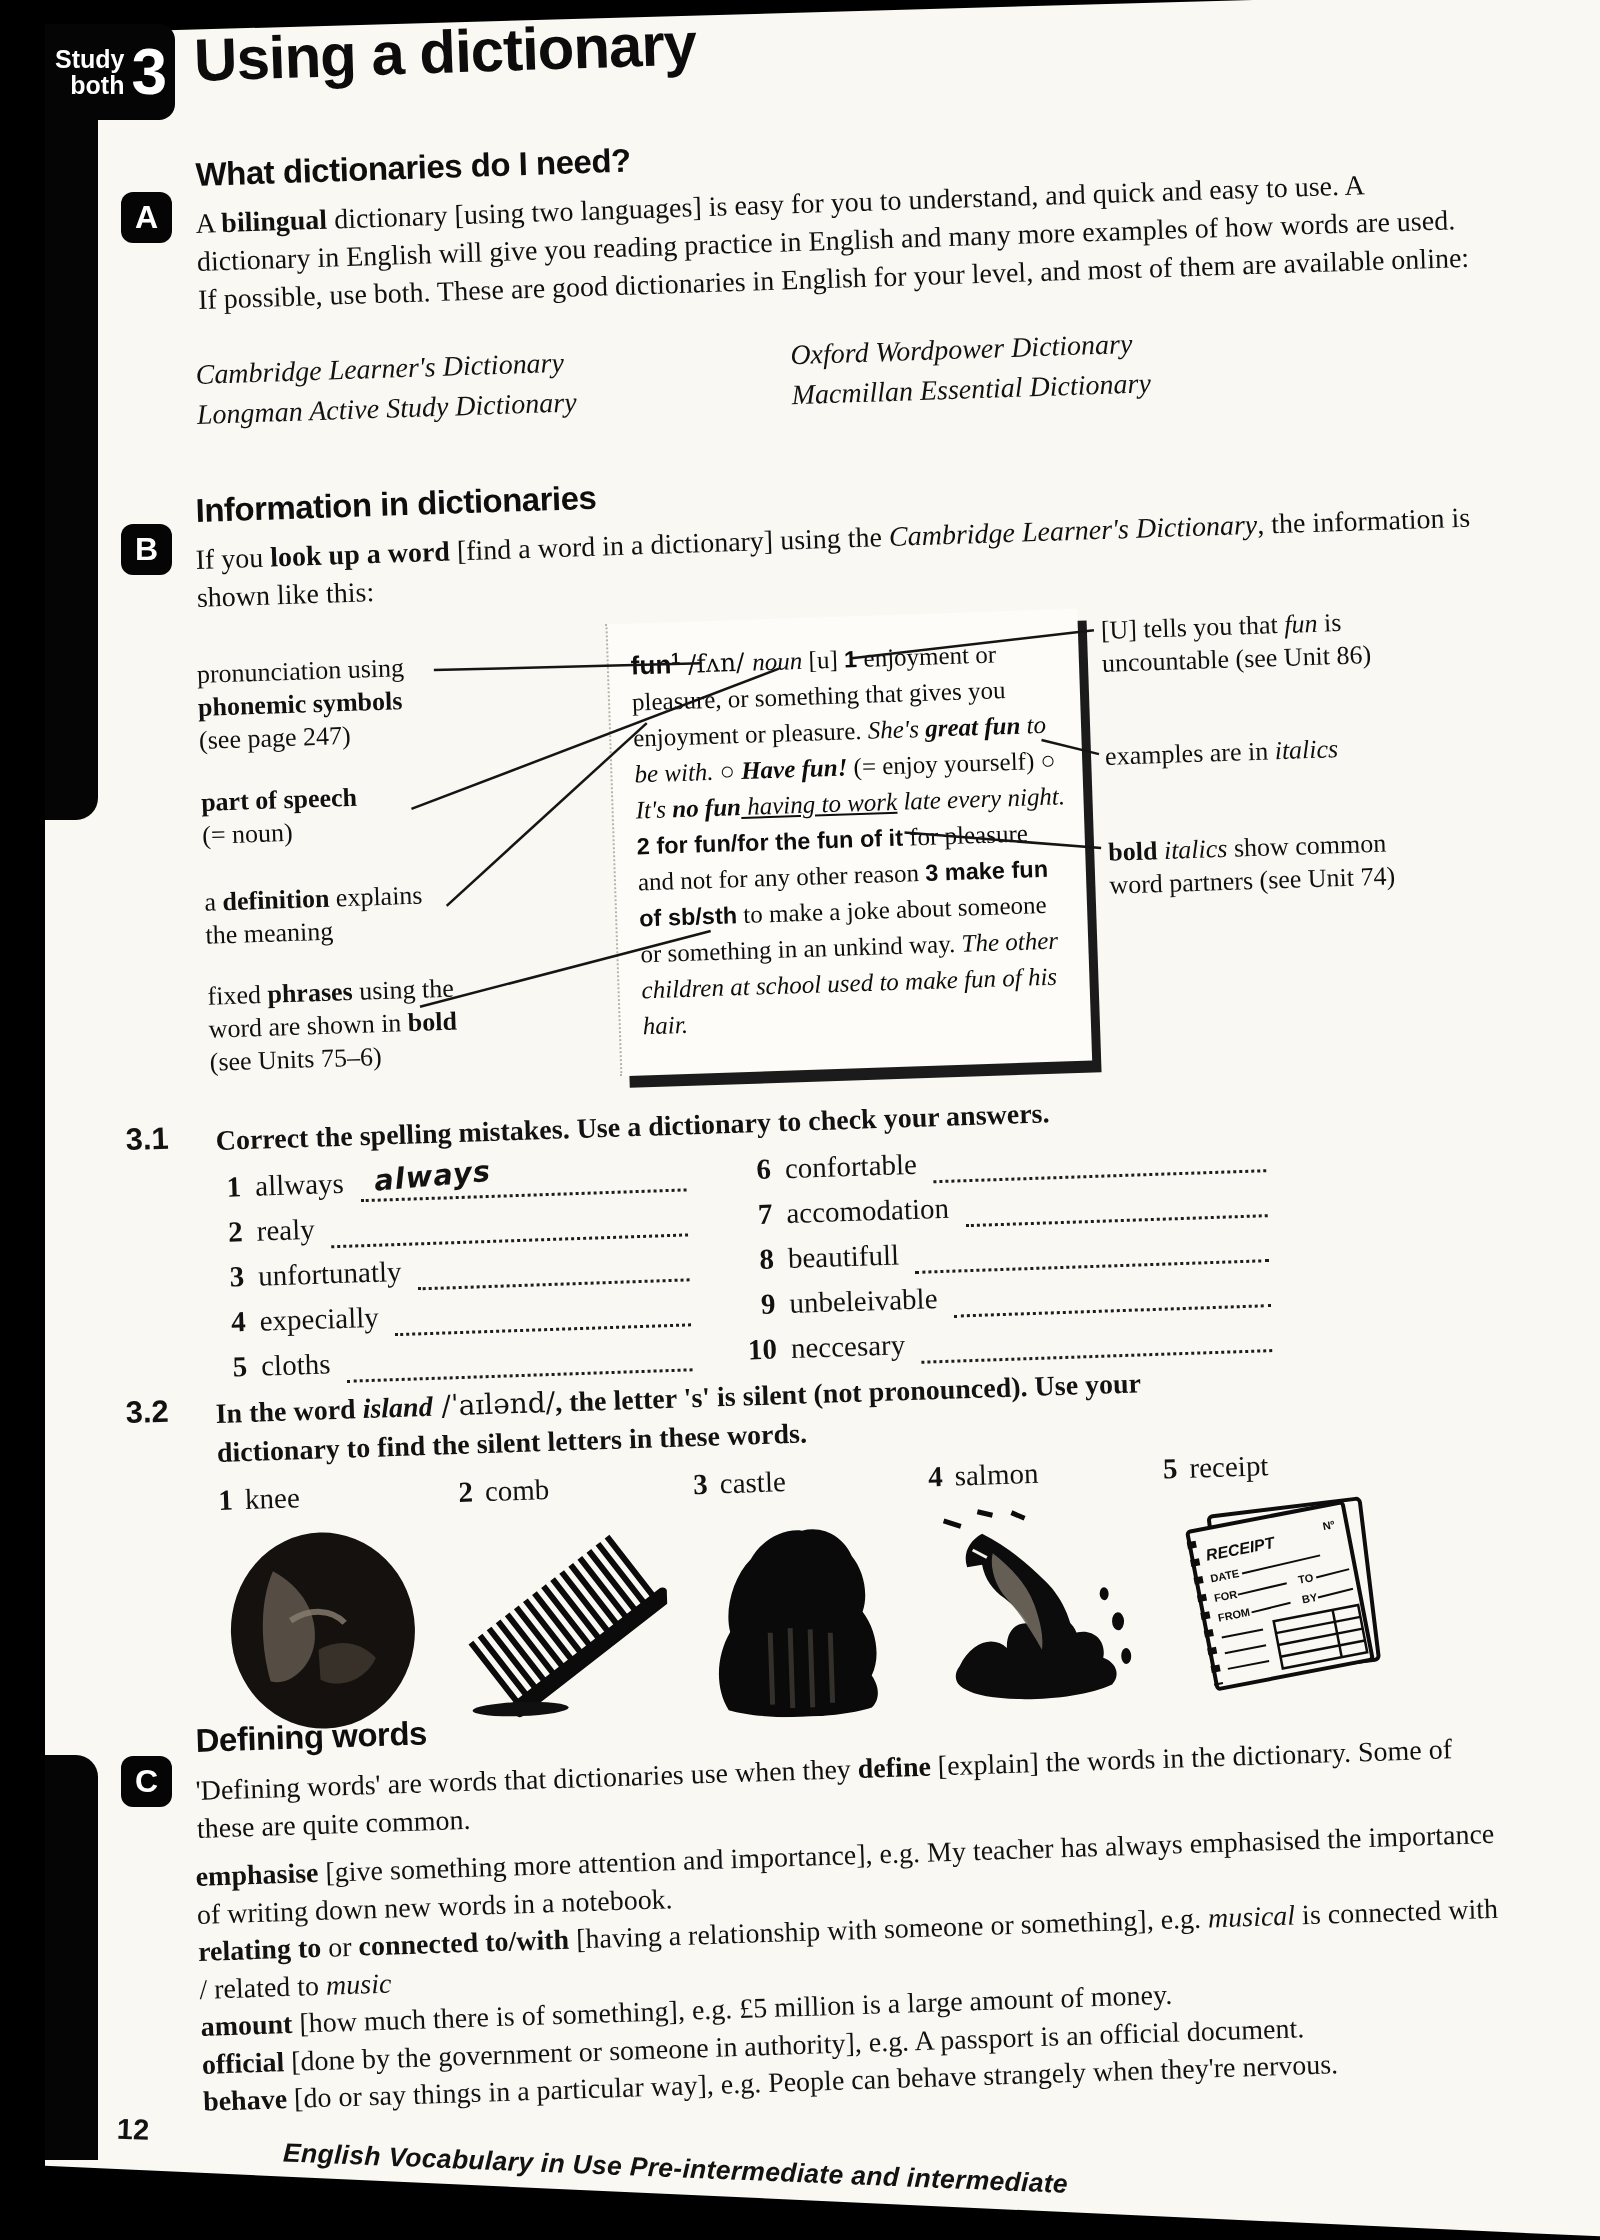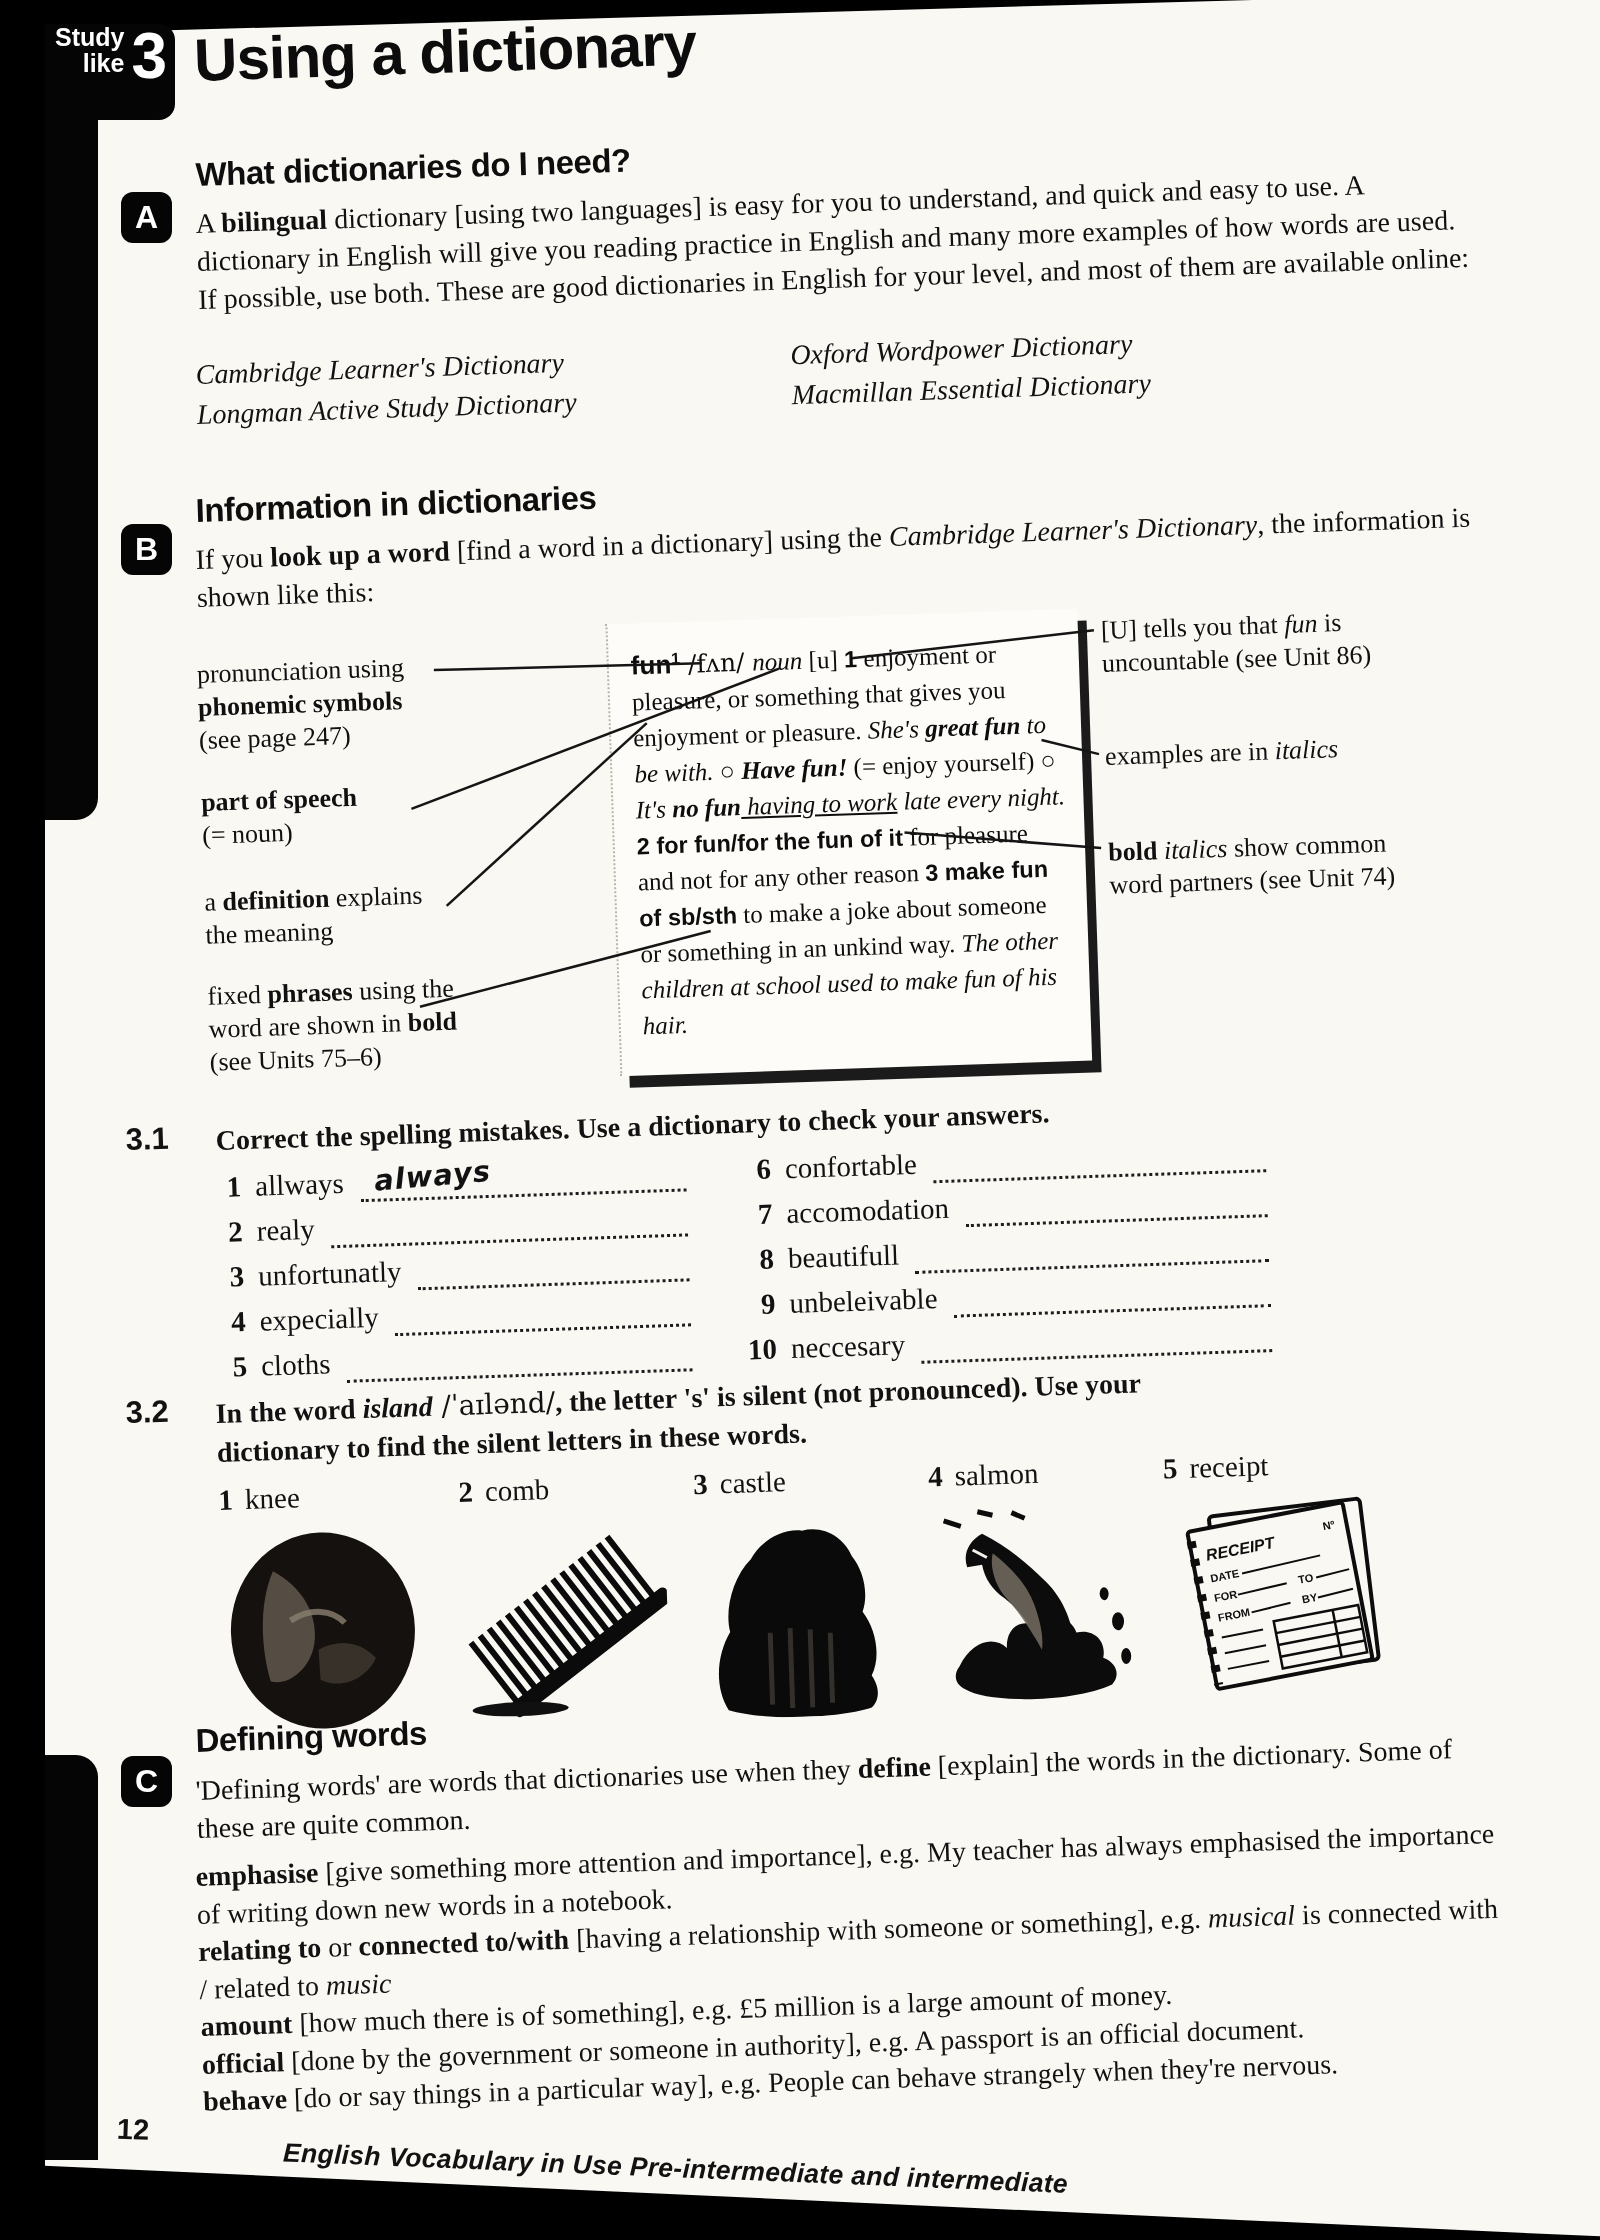--- a/index.html
+++ b/index.html
@@ -7,21 +7,21 @@
        font-family:"Liberation Serif",serif;color:#121212;}
   .page{position:absolute;left:45px;top:0;right:0;bottom:0;background:#faf8f3;}
   .top-wedge{position:absolute;left:0;top:-40px;width:1750px;height:75px;background:#000;
        transform:rotate(-1.6deg);transform-origin:0 100%;z-index:3;}
   .tilt{transform:rotate(-1.9deg);transform-origin:0 0;}
   
   .strip{position:absolute;background:#050505;width:53px;left:45px;z-index:2;}
   .strip1{top:24px;height:796px;border-radius:0 0 22px 0;}
   .strip2{top:1755px;height:405px;border-radius:0 22px 0 0;}
   .header-tab{position:absolute;left:45px;top:24px;width:130px;height:96px;background:#050505;
-       border-radius:0 16px 16px 0;z-index:4;display:flex;justify-content:flex-end;
+       border-radius:0 16px 16px 0;z-index:4;display:flex;align-items:center;justify-content:flex-end;
        gap:7px;padding-right:8px;box-sizing:border-box;color:#fff;font-family:"Liberation Sans",sans-serif;}
   .tab-words{text-align:right;font-weight:bold;font-size:25px;line-height:26px;}
   .tab-num{font-size:64px;font-weight:bold;line-height:64px;}
   .marker{position:absolute;left:121px;width:51px;height:51px;background:#050505;border-radius:12px;
        color:#fff;font-family:"Liberation Sans",sans-serif;font-weight:bold;font-size:32px;
        display:flex;align-items:center;justify-content:center;z-index:4;}
   .page-title{position:absolute;left:193px;top:26px;font-family:"Liberation Sans",sans-serif;
        font-weight:bold;font-size:60px;letter-spacing:-1px;color:#0c0c0c;}
   .sec-heading{position:absolute;left:195px;font-family:"Liberation Sans",sans-serif;
        font-weight:bold;font-size:33px;letter-spacing:-0.5px;color:#0e0e0e;}
@@ -79,21 +79,21 @@
 <body>
 
 <div class="page"></div>
 <div class="top-wedge"></div>
 <div class="strip strip1"></div>
 <div class="strip strip2"></div>
 
 <div class="header-tab">
   <div class="tab-words">
     <div>Study</div>
-    <div>like</div>
+    <div>both</div>
   </div>
   <div class="tab-num">3</div>
 </div>
 <div class="page-title tilt">Using a dictionary</div>
 
 <div class="marker" style="top:192px;">A</div>
 <div class="sec-heading tilt" style="top:156px;">What dictionaries do I need?</div>
 <div class="body-para tilt" style="top:205px;width:1275px;">
   <span>A </span><b>bilingual</b><span> dictionary [using two languages] is easy for you to understand, and quick and easy to use. A dictionary in English will give you reading practice in English and many more examples of how words are used. If possible, use both. These are good dictionaries in English for your level, and most of them are available online:</span>
 </div>

